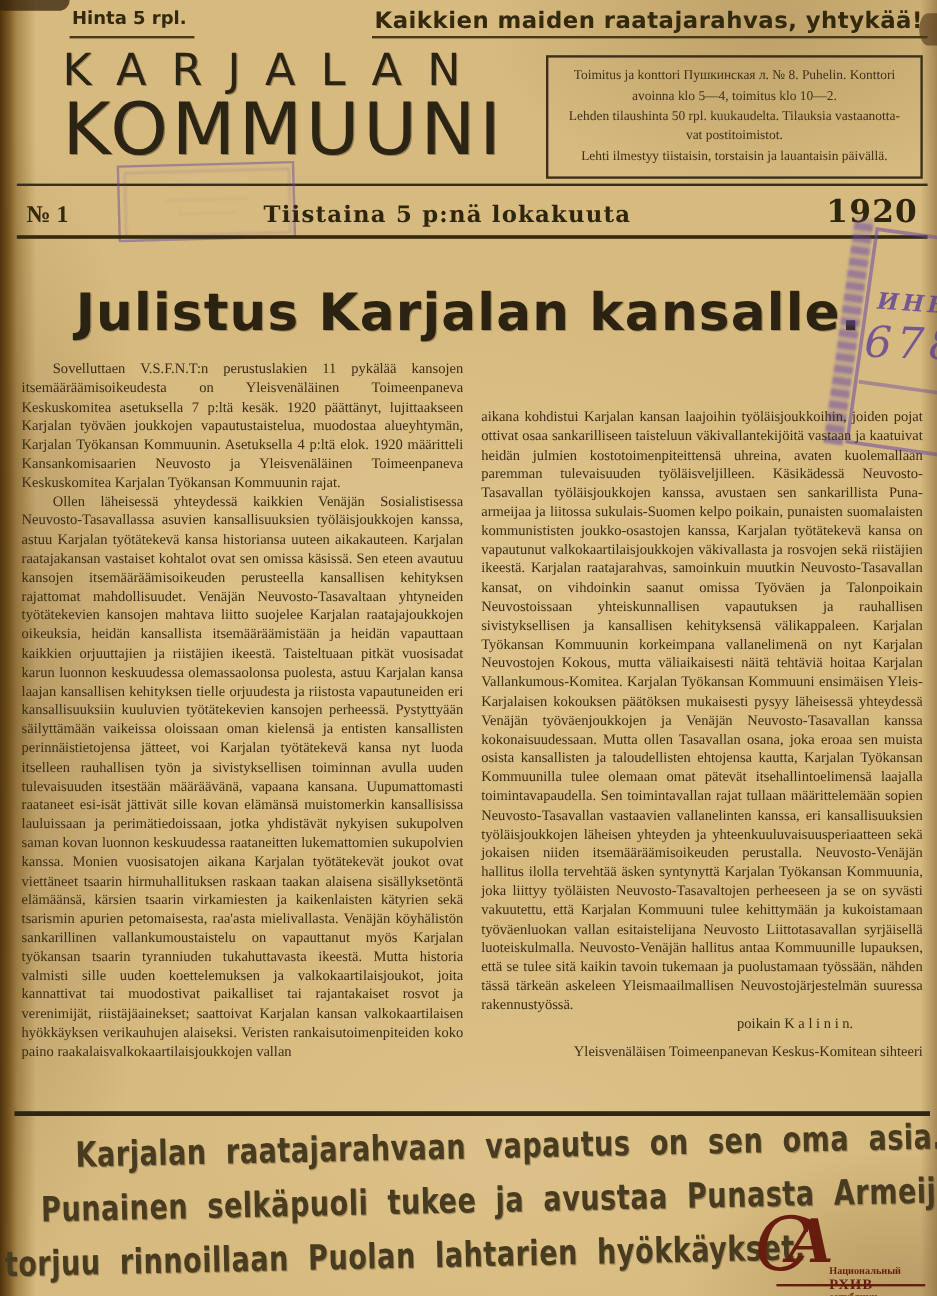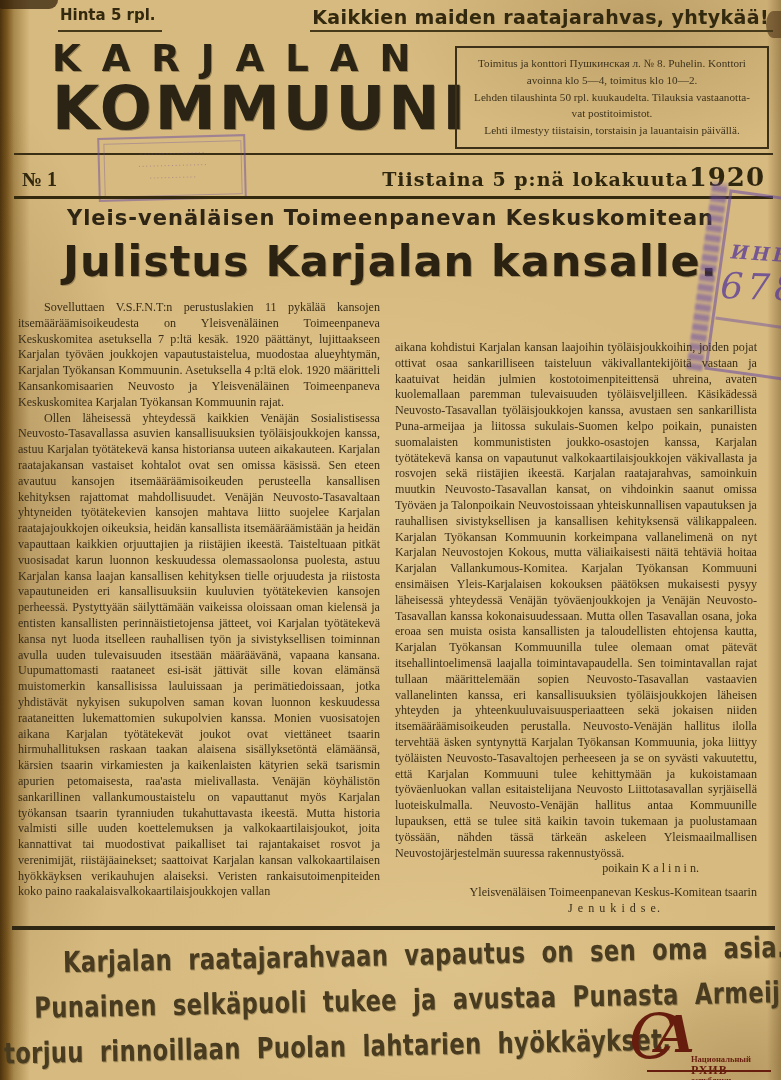--- a/index.html
+++ b/index.html
@@ -16,38 +16,38 @@
     font-family:"Liberation Serif", serif; color:#392d1a;}
   
   .smudge-tl{position:absolute;left:0;top:0;width:58px;height:9px;background:#34220b;opacity:.75;border-radius:0 0 10px 2px;}
   .smudge-tr{position:absolute;right:0;top:11px;width:15px;height:27px;background:#43290e;opacity:.55;border-radius:50% 0 0 50%;}
   
   .topbar{position:absolute;top:6px;left:0;right:0;display:flex;justify-content:space-between;padding:0 8px 0 46px;}
   .price{font-family:"DejaVu Sans",sans-serif;font-weight:bold;font-size:15px;color:#33290f;border-bottom:2px solid #473a1a;padding:0 6px 2px 2px;margin-left:12px;}
   .motto{font-family:"DejaVu Sans",sans-serif;font-weight:bold;font-size:19px;color:#33290f;border-bottom:2px solid #473a1a;padding:0 4px 2px 2px;letter-spacing:.4px;}
   
   .masthead{position:absolute;top:38px;left:0;right:0;height:100px;}
-  .title{position:absolute;left:52px;top:2px;line-height:1;color:#2b2414;font-family:"DejaVu Sans",sans-serif;font-weight:bold;}
+  .title{position:absolute;left:52px;top:2px;line-height:1;color:#2b2414;font-family:"DejaVu Sans",sans-serif;font-weight:normal;}
   .title .l1{display:block;font-size:37px;letter-spacing:21px;text-shadow:1px 1px 0 rgba(43,36,20,.35);}
   .title .l2{display:block;font-size:60px;letter-spacing:3px;margin-top:1px;transform:scaleX(1.02);transform-origin:left;text-shadow:1px 1px 0 rgba(43,36,20,.4);}
   .infobox{position:absolute;right:12px;top:8px;width:300px;border:2px solid #3c3118;padding:7px 5px 8px;text-align:center;font-size:11.2px;line-height:1.5;color:#3d321c;}
   .infobox span{display:block;}
   .subtitle{position:absolute;top:134px;left:0;right:0;text-align:center;font-family:"DejaVu Sans",sans-serif;font-weight:bold;font-size:13px;letter-spacing:3.5px;color:#33290f;}
   .rule1{position:absolute;top:153px;left:14px;right:8px;border-top:2px solid #3a2f15;}
   
   .issuerow{position:absolute;top:158px;left:0;right:0;display:flex;align-items:baseline;padding:4px 16px 0 22px;}
   .issue-no{font-weight:bold;font-size:20px;color:#33290f;}
-  .issue-date{flex:1;text-align:right;font-weight:bold;font-size:19px;letter-spacing:1px;color:#2f260f;font-family:"DejaVu Serif",serif;}
+  .issue-date{flex:1;text-align:center;font-weight:bold;font-size:19px;letter-spacing:1px;color:#2f260f;font-family:"DejaVu Serif",serif;}
   .issue-year{font-weight:bold;font-size:26px;letter-spacing:1px;color:#2f260f;font-family:"DejaVu Serif",serif;}
   .rule2{position:absolute;top:196px;left:14px;right:8px;border-top:3px solid #33290f;}
   
   .kicker{position:absolute;top:206px;left:0;right:0;text-align:center;font-family:"DejaVu Sans",sans-serif;font-weight:bold;font-size:21px;letter-spacing:1px;color:#2e2514;}
   .headline{position:absolute;top:236px;left:0;right:0;text-align:center;font-family:"DejaVu Sans",sans-serif;font-weight:bold;font-size:43px;letter-spacing:1px;color:#2b2212;text-shadow:1px 1px 0 rgba(43,34,18,.3);}
   
-  .cols{position:absolute;top:300px;left:0;right:0;height:624px;display:flex;gap:15px;padding:0 24px 0 18px;overflow:hidden;}
+  .cols{position:absolute;top:300px;left:0;right:0;height:624px;display:flex;gap:15px;padding:0 12px 0 18px;overflow:hidden;}
   .col{flex:1;font-size:12.1px;line-height:15.8px;text-align:justify;color:#3a2e19;}
   .col p{margin:0;text-indent:26px;}
   .col p.noindent{text-indent:0;margin-top:40px;}
   .sig{text-align:right;text-indent:0 !important;}
   .sig.m1{margin-top:14px !important;}
   .sig.m2{margin-top:8px !important;}
   .sig .pad1{padding-right:58px;display:block;}
   .sig .pad2{padding-right:96px;display:block;letter-spacing:1px;}
   .rule3{position:absolute;top:926px;left:12px;right:6px;border-top:4px solid #2e2512;}
   
@@ -114,45 +114,41 @@
     </div>
   </div>
 
   <div class="issuerow">
     <span class="issue-no">№ 1</span>
     <span class="issue-date">Tiistaina 5 p:nä lokakuuta</span>
     <span class="issue-year">1920</span>
   </div>
   <div class="rule2"></div>
 
-  <div class="kicker">Yleis-venäläisen Toimeenpanevan Keskuskomitean</div>
   <div class="headline">Julistus Karjalan kansalle.</div>
 
   <div class="stamp-inv">
     <div class="edge"></div>
     <div class="frame"></div>
     <div class="lbl">ИНВ</div>
     <div class="num">678</div>
     <div class="bar"></div>
   </div>
 
   <div class="cols">
     <div class="col">
       <p>Sovelluttaen V.S.F.N.T:n perustuslakien 11 pykälää kansojen itsemääräämisoikeudesta on Yleisvenäläinen Toimeenpaneva Keskuskomitea asetuksella 7 p:ltä kesäk. 1920 päättänyt, lujittaakseen Karjalan työväen joukkojen vapautustaistelua, muodostaa alueyhtymän, Karjalan Työkansan Kommuunin. Asetuksella 4 p:ltä elok. 1920 määritteli Kansankomisaarien Neuvosto ja Yleisvenäläinen Toimeenpaneva Keskuskomitea Karjalan Työkansan Kommuunin rajat.</p>
       <p>Ollen läheisessä yhteydessä kaikkien Venäjän Sosialistisessa Neuvosto-Tasavallassa asuvien kansallisuuksien työläisjoukkojen kanssa, astuu Karjalan työtätekevä kansa historiansa uuteen aikakauteen. Karjalan raatajakansan vastaiset kohtalot ovat sen omissa käsissä. Sen eteen avautuu kansojen itsemääräämisoikeuden perusteella kansallisen kehityksen rajattomat mahdollisuudet. Venäjän Neuvosto-Tasavaltaan yhtyneiden työtätekevien kansojen mahtava liitto suojelee Karjalan raatajajoukkojen oikeuksia, heidän kansallista itsemääräämistään ja heidän vapauttaan kaikkien orjuuttajien ja riistäjien ikeestä. Taisteltuaan pitkät vuosisadat karun luonnon keskuudessa olemassaolonsa puolesta, astuu Karjalan kansa laajan kansallisen kehityksen tielle orjuudesta ja riistosta vapautuneiden eri kansallisuuksiin kuuluvien työtätekevien kansojen perheessä. Pystyttyään säilyttämään vaikeissa oloissaan oman kielensä ja entisten kansallisten perinnäistietojensa jätteet, voi Karjalan työtätekevä kansa nyt luoda itselleen rauhallisen työn ja sivistyksellisen toiminnan avulla uuden tulevaisuuden itsestään määräävänä, vapaana kansana. Uupumattomasti raataneet esi-isät jättivät sille kovan elämänsä muistomerkin kansallisissa lauluissaan ja perimätiedoissaan, jotka yhdistävät nykyisen sukupolven saman kovan luonnon keskuudessa raataneitten lukemattomien sukupolvien kanssa. Monien vuosisatojen aikana Karjalan työtätekevät joukot ovat viettäneet tsaarin hirmuhallituksen raskaan taakan alaisena sisällyksetöntä elämäänsä, kärsien tsaarin virkamiesten ja kaikenlaisten kätyrien sekä tsarismin apurien petomaisesta, raa'asta mielivallasta. Venäjän köyhälistön sankarillinen vallankumoustaistelu on vapauttanut myös Karjalan työkansan tsaarin tyranniuden tukahuttavasta ikeestä. Mutta historia valmisti sille uuden koettelemuksen ja valkokaartilaisjoukot, joita kannattivat tai muodostivat paikalliset tai rajantakaiset rosvot ja verenimijät, riistäjäainekset; saattoivat Karjalan kansan valkokaartilaisen hyökkäyksen verikauhujen alaiseksi. Veristen rankaisutoimenpiteiden koko paino raakalaisvalkokaartilaisjoukkojen vallan</p>
     </div>
     <div class="col">
       <p class="noindent">aikana kohdistui Karjalan kansan laajoihin työläisjoukkoihin, joiden pojat ottivat osaa sankarilliseen taisteluun väkivallantekijöitä vastaan ja kaatuivat heidän julmien kostotoimenpiteittensä uhreina, avaten kuolemallaan paremman tulevaisuuden työläisveljilleen. Käsikädessä Neuvosto-Tasavallan työläisjoukkojen kanssa, avustaen sen sankarillista Puna-armeijaa ja liitossa sukulais-Suomen kelpo poikain, punaisten suomalaisten kommunististen joukko-osastojen kanssa, Karjalan työtätekevä kansa on vapautunut valkokaartilaisjoukkojen väkivallasta ja rosvojen sekä riistäjien ikeestä. Karjalan raatajarahvas, samoinkuin muutkin Neuvosto-Tasavallan kansat, on vihdoinkin saanut omissa Työväen ja Talonpoikain Neuvostoissaan yhteiskunnallisen vapautuksen ja rauhallisen sivistyksellisen ja kansallisen kehityksensä välikappaleen. Karjalan Työkansan Kommuunin korkeimpana vallanelimenä on nyt Karjalan Neuvostojen Kokous, mutta väliaikaisesti näitä tehtäviä hoitaa Karjalan Vallankumous-Komitea. Karjalan Työkansan Kommuuni ensimäisen Yleis-Karjalaisen kokouksen päätöksen mukaisesti pysyy läheisessä yhteydessä Venäjän työväenjoukkojen ja Venäjän Neuvosto-Tasavallan kanssa kokonaisuudessaan. Mutta ollen Tasavallan osana, joka eroaa sen muista osista kansallisten ja taloudellisten ehtojensa kautta, Karjalan Työkansan Kommuunilla tulee olemaan omat pätevät itsehallintoelimensä laajalla toimintavapaudella. Sen toimintavallan rajat tullaan määrittelemään sopien Neuvosto-Tasavallan vastaavien vallanelinten kanssa, eri kansallisuuksien työläisjoukkojen läheisen yhteyden ja yhteenkuuluvaisuusperiaatteen sekä jokaisen niiden itsemääräämisoikeuden perustalla. Neuvosto-Venäjän hallitus ilolla tervehtää äsken syntynyttä Karjalan Työkansan Kommuunia, joka liittyy työläisten Neuvosto-Tasavaltojen perheeseen ja se on syvästi vakuutettu, että Karjalan Kommuuni tulee kehittymään ja kukoistamaan työväenluokan vallan esitaistelijana Neuvosto Liittotasavallan syrjäisellä luoteiskulmalla. Neuvosto-Venäjän hallitus antaa Kommuunille lupauksen, että se tulee sitä kaikin tavoin tukemaan ja puolustamaan työssään, nähden tässä tärkeän askeleen Yleismaailmallisen Neuvostojärjestelmän suuressa rakennustyössä.</p>
       <p class="sig">
           <span class="pad1">poikain  K a l i n i n.</span>
         </p>
-      <p class="sig m2">Yleisvenäläisen Toimeenpanevan Keskus-Komitean tsaarin</p>
-      <p class="sig">
-          <span class="pad2">J e n u k i d s e.</span>
-        </p>
+      <p class="sig m2">Yleisvenäläisen Toimeenpanevan Keskus-Komitean sihteeri</p>
     </div>
   </div>
 
   <div class="rule3"></div>
 
   <div class="slogan">
     <div class="line i1">Karjalan raatajarahvaan vapautus on sen oma asia.</div>
     <div class="line i2">Punainen selkäpuoli tukee ja avustaa Punasta Armeijaa, joka</div>
     <div class="line i3">torjuu rinnoillaan Puolan lahtarien hyökkäykset.</div>
   </div>

